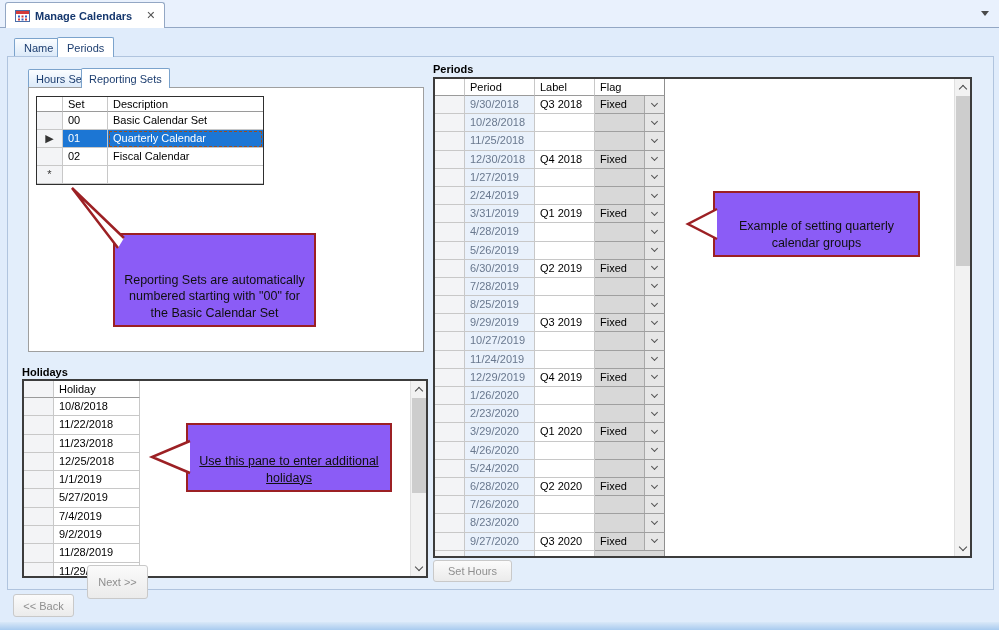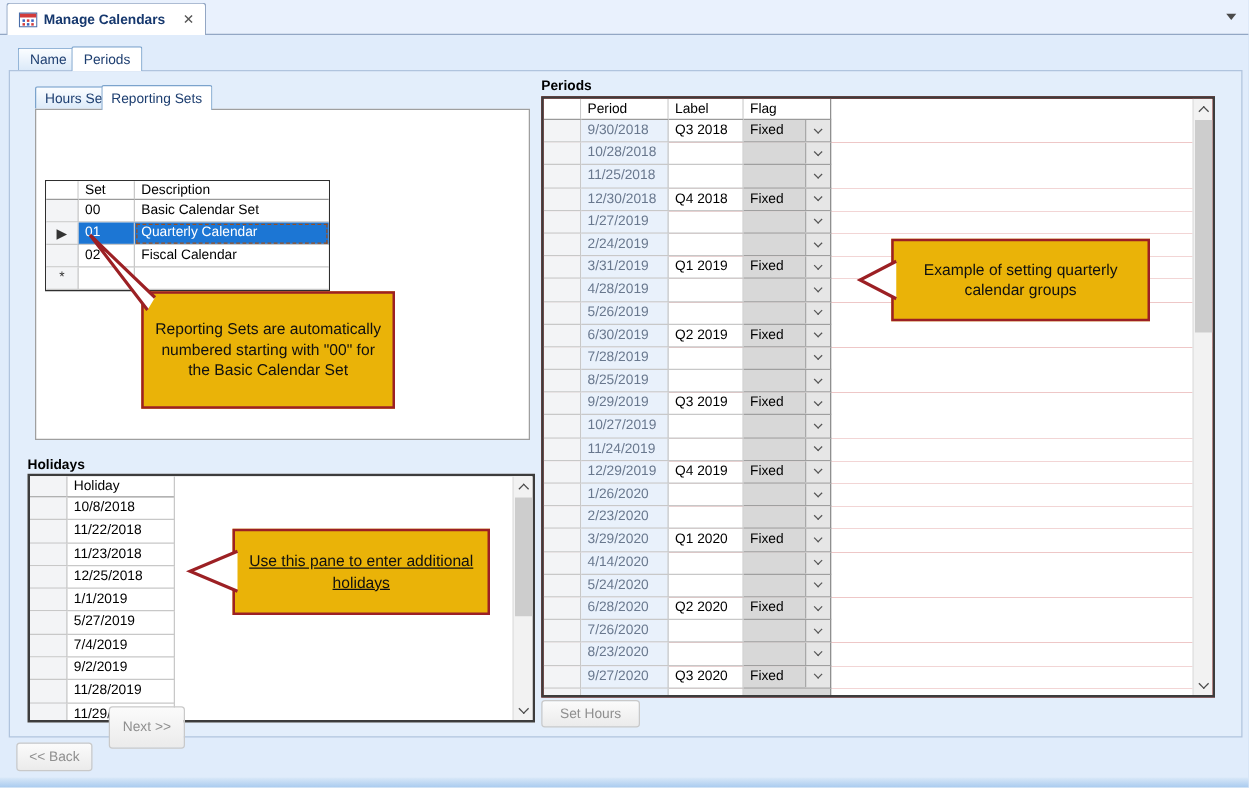--- a/index.html
+++ b/index.html
@@ -24,21 +24,21 @@
   .sub-tab { position:absolute; display:flex; align-items:center; padding:0 7px; color:#1d3e70; border:1px solid #7ba3cc; border-bottom:none; border-radius:2px 2px 0 0; cursor:pointer; }
   .tab-hours { left:28px; top:69px; height:18px; background:linear-gradient(#fbfdff,#dceaf9); }
   .tab-reporting { left:81px; top:68px; height:20px; background:#fff; z-index:3; }
   .sub-page { position:absolute; left:28px; top:87px; width:396px; height:265px; background:#fff; border:1px solid #9f9f9f; }
 
   
   .c { border-right:1px solid #c8c8c8; border-bottom:1px solid #c8c8c8; padding:2px 5px 0; overflow:hidden; white-space:nowrap; }
   .rh { background:#f3f4f6; text-align:center; padding:2px 0 0; color:#333; }
 
   
-  .rs-grid { position:absolute; left:36px; top:96px; width:228px; background:#fff; border:1px solid #2f2f2f; z-index:1;margin-top:48px; }
+  .rs-grid { position:absolute; left:36px; top:96px; width:228px; background:#fff; border:1px solid #2f2f2f; z-index:1; }
   .rs-row { display:flex; height:18px; background:#fff; }
   .rs-row.header { height:15px; }
   .rs-row.header .c { background:#fff; border-bottom:1px solid #9a9a9a; padding-top:1px; }
   .rs-row .rh { width:26px; }
   .rs-row .set { width:45px; }
   .rs-row .desc { width:155px; border-right:none; }
   .rs-row.sel .set, .rs-row.sel .desc { background:#1C76D4; color:#fff; }
   .rs-row.sel .desc { outline:1px dashed #9a4f1e; outline-offset:-2px; }
 
   
@@ -73,21 +73,21 @@
   .chev.up { transform:rotate(-135deg); margin-top:3px; }
   .chev.sm { width:5px; height:5px; border-color:#555; }
 
   
   .vscroll { position:absolute; top:0; right:0; width:16px; height:100%; background:#f2f2f2; border-left:1px solid #e0e0e0; }
   .sb-btn { position:absolute; left:0; width:16px; height:16px; display:flex; align-items:center; justify-content:center; cursor:pointer; }
   .sb-btn.top { top:0; } .sb-btn.bottom { bottom:0; }
   .sb-thumb { position:absolute; left:1px; width:14px; background:#cdcdcd; cursor:pointer; }
 
   
-  .callout { position:absolute; background:#eab308; border:2.5px solid #9C2024; display:flex; align-items:center; justify-content:center; text-align:center; font-size:12.5px; line-height:1.32; color:#101010; padding:4px 8px; z-index:5; }
+  .callout { position:absolute; background:#8b5cf6; border:2.5px solid #9C2024; display:flex; align-items:flex-end; justify-content:center; text-align:center; font-size:12.5px; line-height:1.32; color:#101010; padding:4px 8px; z-index:5; }
   .tail { position:absolute; z-index:6; overflow:visible; }
 
   
   .btn { position:absolute; border:1px solid #c9c9c9; border-radius:3px; background:linear-gradient(#fbfbfb,#ebebeb); color:#8f8f8f; font-size:11px; display:flex; align-items:center; justify-content:center; font-family:inherit; cursor:pointer; }
   .set-hours { left:433px; top:560px; width:79px; height:22px; }
   .back { left:13px; top:594px; width:61px; height:23px; }
   .next { left:87px; top:565px; width:61px; height:34px; }
 
   .bottom-strip { position:absolute; left:0; top:622px; width:999px; height:8px; background:linear-gradient(#d9e8f8,#a9cbef); }
 </style>
@@ -440,21 +440,21 @@
           <div class="c lb">Q1 2020</div>
           <div class="c fl">
             <div class="fl-val">Fixed</div>
             <div class="fl-arrow">
               <div class="chev down sm"></div>
             </div>
           </div>
         </div>
         <div class="p-row">
           <div class="c rh"></div>
-          <div class="c pd">4/14/2020</div>
+          <div class="c pd">4/26/2020</div>
           <div class="c lb"></div>
           <div class="c fl">
             <div class="fl-val"></div>
             <div class="fl-arrow">
               <div class="chev down sm"></div>
             </div>
           </div>
         </div>
         <div class="p-row">
           <div class="c rh"></div>

